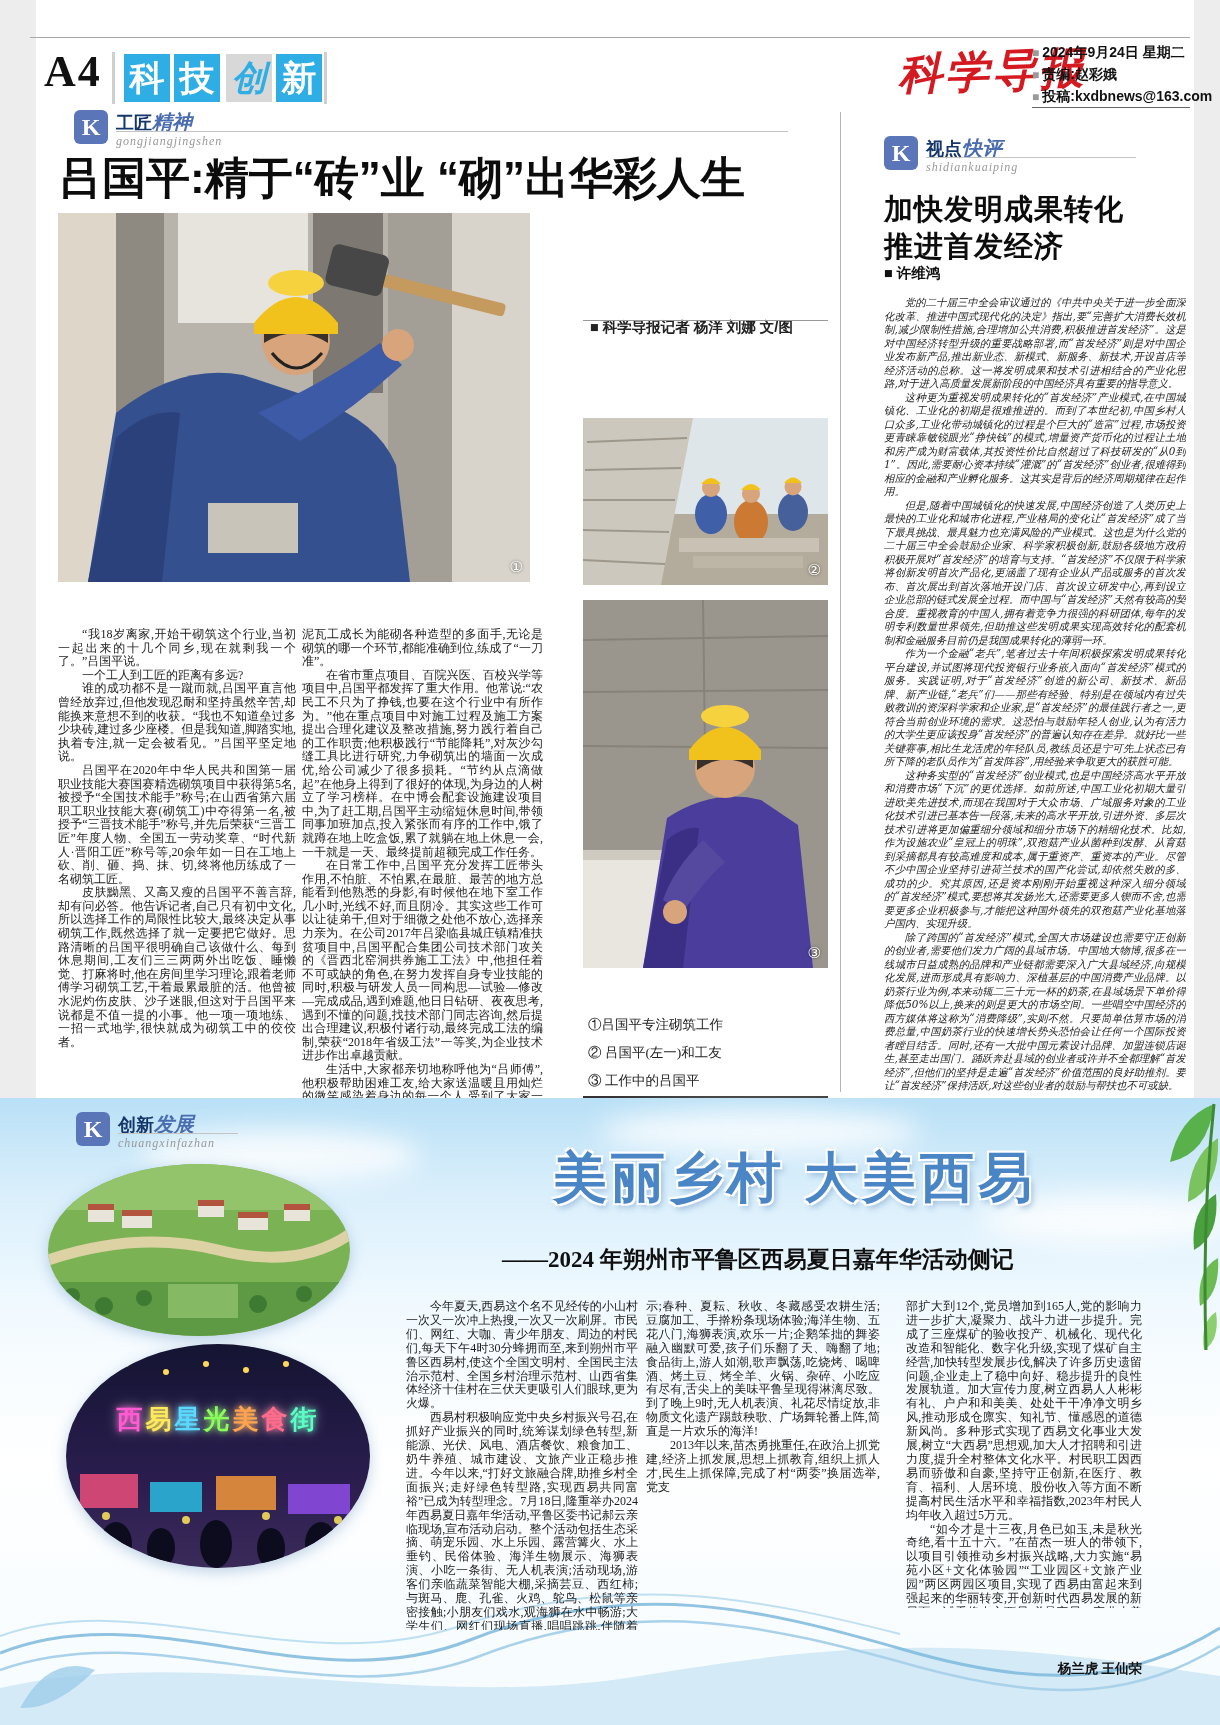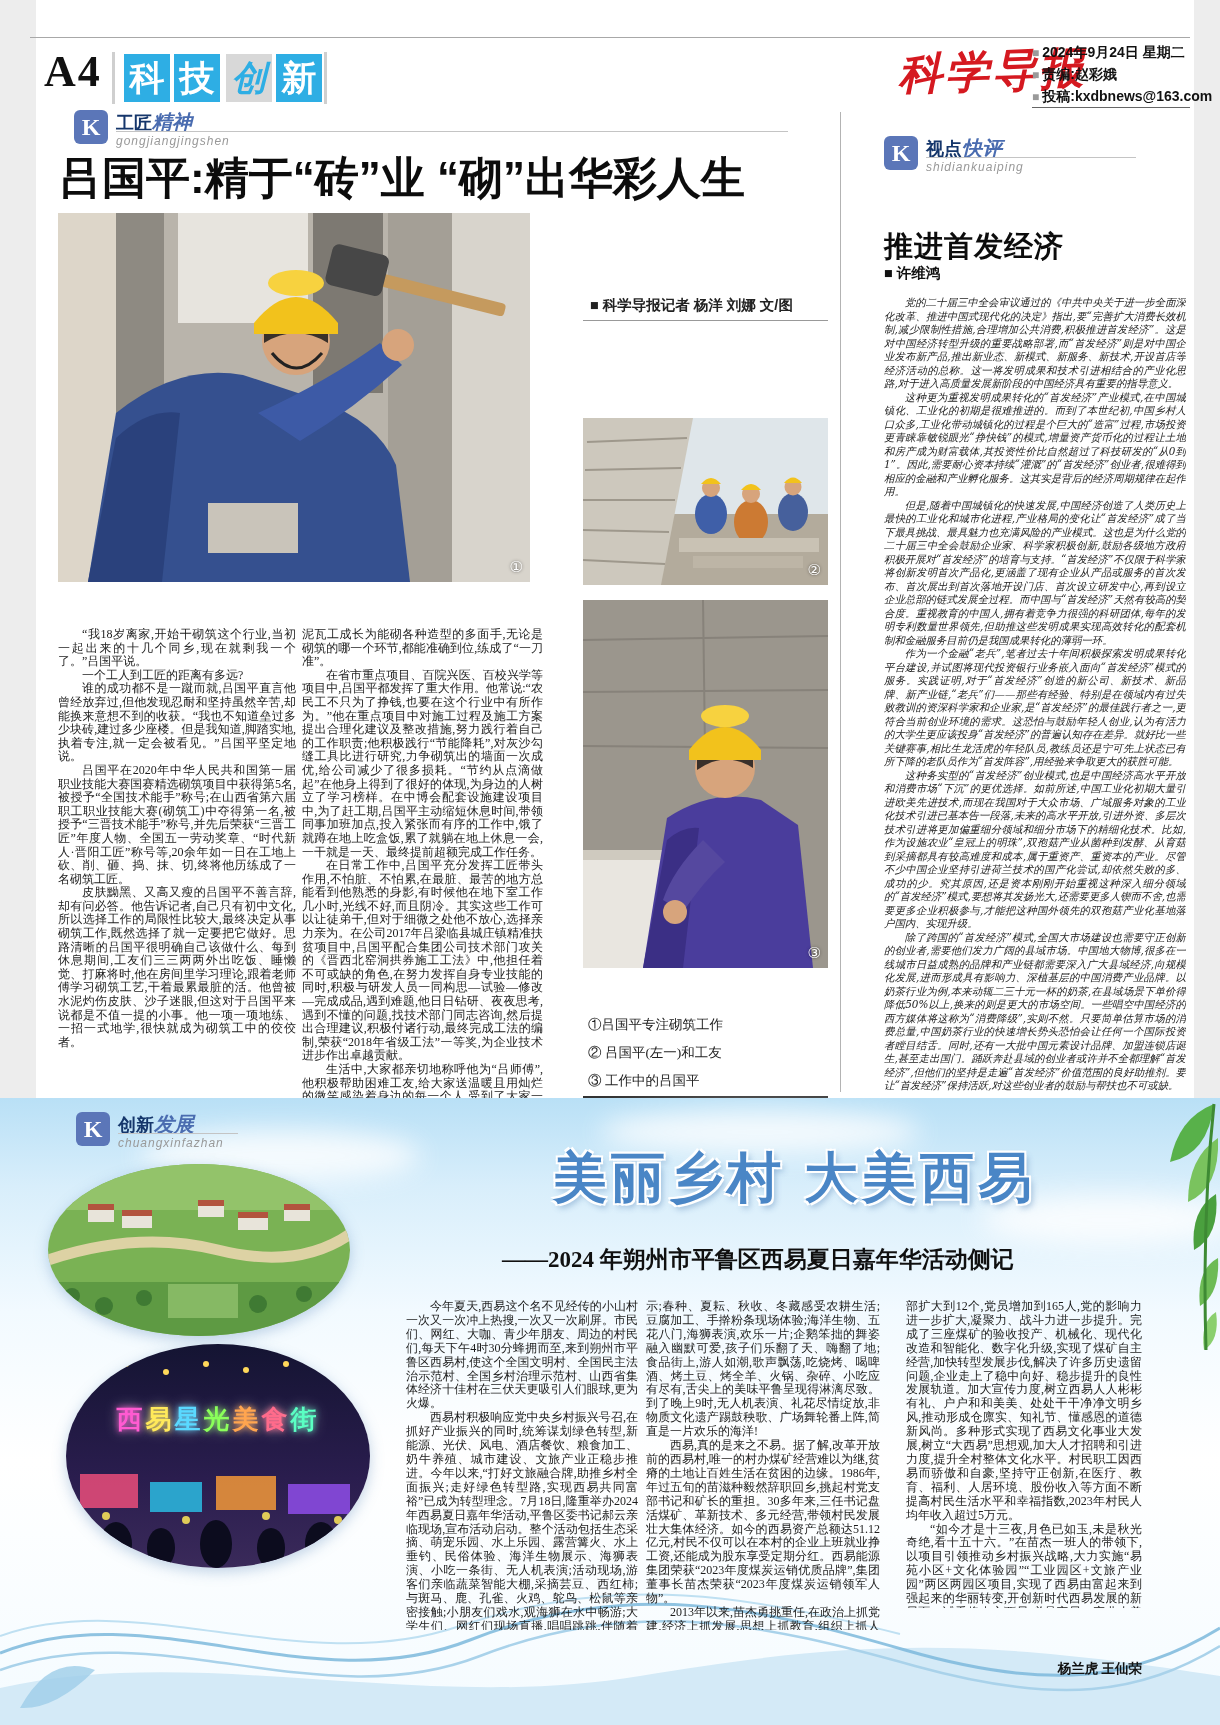--- a/index.html
+++ b/index.html
@@ -16,25 +16,25 @@
   .secblock.script{background:#d8d8d8;color:var(--header-blue,#2eaee4);font-family:"DejaVu Serif",serif;font-style:italic;}
   .masthead{color:var(--masthead-red,#d51920);font-family:"DejaVu Serif",serif;font-style:italic;font-weight:bold;
             font-size:44px;letter-spacing:3px;transform:rotate(-2deg);}
   .pubinfo{font-size:14px;font-weight:bold;line-height:21px;white-space:nowrap;}
   .pubinfo .sq{color:#9a9a9a;font-size:12px;margin-right:3px;}
   
   .kbadge{width:34px;height:34px;border-radius:6px;background:var(--badge-blue,#5b76b8);color:#fff;text-align:center;
           line-height:34px;font-size:24px;font-weight:bold;font-family:"Liberation Serif",serif;}
   .blabel-a{font-size:18px;font-weight:bold;color:#15366b;margin-top:48px;}
   .blabel-b{font-size:20px;font-weight:bold;color:#4a6cb0;font-family:"DejaVu Serif",serif;font-style:italic;}
-  .bpinyin{font-size:12px;color:#999;font-family:Liberation Sans, sans-serif;font-style:italic;letter-spacing:1px;}
+  .bpinyin{font-size:12px;color:#999;font-family:Liberation Serif, serif;font-style:italic;letter-spacing:1px;}
   .brule{height:1px;background:#c4c4c4;}
   
   .headline{font-size:44px;font-weight:800;color:#0c0c0c;white-space:nowrap;letter-spacing:0px;}
-  .byline{font-size:14.5px;font-weight:bold;color:#222;}
+  .byline{font-size:14.5px;font-weight:bold;color:#222;margin-top:22px;}
   .newsbody{font-size:12px;line-height:13.6px;text-align:justify;color:#1c1c1c;overflow:hidden;
             font-family:"Liberation Serif","DejaVu Serif",serif;margin-top:29px;}
   .newsbody p{margin:0;text-indent:2em;}
   .cont p:first-child{text-indent:0;}
   .caption{font-size:13.5px;color:#222;font-family:"Liberation Serif",serif;}
   .photo{overflow:hidden;background:#9a958d;}
   .pmark{position:absolute;right:7px;bottom:6px;color:#fff;font-size:15px;text-shadow:0 0 3px rgba(0,0,0,.7);}
   
   .ctitle{font-size:29px;font-weight:800;color:#0c0c0c;letter-spacing:1px;}
   .cauthor{font-size:14.5px;font-weight:bold;}
@@ -189,20 +189,21 @@
     </div>
 
   <div class="abs" style="left:840px;top:112px;width:1px;height:980px;background:#b3b3b3;"></div>
 
   <div class="abs kbadge" style="left:884px;top:136px;">K</div>
   <div class="abs" style="left:926px;top:135px;">
     <span class="blabel-a">视点</span><span class="blabel-b">快评</span>
   </div>
   <div class="abs brule" style="left:926px;top:157px;width:210px;"></div>
   <div class="abs bpinyin" style="left:926px;top:160px;">shidiankuaiping</div>
+  <div class="abs ctitle" style="left:884px;top:190px;">加快发明成果转化</div>
   <div class="abs ctitle" style="left:884px;top:227px;">推进首发经济</div>
   <div class="abs cauthor" style="left:884px;top:264px;">■ 许维鸿</div>
   <div class="abs cbody" style="left:884px;top:296px;width:302px;height:806px;">
       <p>党的二十届三中全会审议通过的《中共中央关于进一步全面深化改革、推进中国式现代化的决定》指出,要“完善扩大消费长效机制,减少限制性措施,合理增加公共消费,积极推进首发经济”。这是对中国经济转型升级的重要战略部署,而“首发经济”则是对中国企业发布新产品,推出新业态、新模式、新服务、新技术,开设首店等经济活动的总称。这一将发明成果和技术引进相结合的产业化思路,对于进入高质量发展新阶段的中国经济具有重要的指导意义。</p>
       <p>这种更为重视发明成果转化的“首发经济”产业模式,在中国城镇化、工业化的初期是很难推进的。而到了本世纪初,中国乡村人口众多,工业化带动城镇化的过程是个巨大的“造富”过程,市场投资更青睐靠敏锐眼光“挣快钱”的模式,增量资产货币化的过程让土地和房产成为财富载体,其投资性价比自然超过了科技研发的“从0到1”。因此,需要耐心资本持续“灌溉”的“首发经济”创业者,很难得到相应的金融和产业孵化服务。这其实是背后的经济周期规律在起作用。</p>
       <p>但是,随着中国城镇化的快速发展,中国经济创造了人类历史上最快的工业化和城市化进程,产业格局的变化让“首发经济”成了当下最具挑战、最具魅力也充满风险的产业模式。这也是为什么党的二十届三中全会鼓励企业家、科学家积极创新,鼓励各级地方政府积极开展对“首发经济”的培育与支持。“首发经济”不仅限于科学家将创新发明首次产品化,更涵盖了现有企业从产品或服务的首次发布、首次展出到首次落地开设门店、首次设立研发中心,再到设立企业总部的链式发展全过程。而中国与“首发经济”天然有较高的契合度。重视教育的中国人,拥有着竞争力很强的科研团体,每年的发明专利数量世界领先,但助推这些发明成果实现高效转化的配套机制和金融服务目前仍是我国成果转化的薄弱一环。</p>
       <p>作为一个金融“老兵”,笔者过去十年间积极探索发明成果转化平台建设,并试图将现代投资银行业务嵌入面向“首发经济”模式的服务。实践证明,对于“首发经济”创造的新公司、新技术、新品牌、新产业链,“老兵”们——那些有经验、特别是在领域内有过失败教训的资深科学家和企业家,是“首发经济”的最佳践行者之一,更符合当前创业环境的需求。这恐怕与鼓励年轻人创业,认为有活力的大学生更应该投身“首发经济”的普遍认知存在差异。就好比一些关键赛事,相比生龙活虎的年轻队员,教练员还是宁可先上状态已有所下降的老队员作为“首发阵容”,用经验来争取更大的获胜可能。</p>
       <p>这种务实型的“首发经济”创业模式,也是中国经济高水平开放和消费市场“下沉”的更优选择。如前所述,中国工业化初期大量引进欧美先进技术,而现在我国对于大众市场、广域服务对象的工业化技术引进已基本告一段落,未来的高水平开放,引进外资、多层次技术引进将更加偏重细分领域和细分市场下的精细化技术。比如,作为设施农业“皇冠上的明珠”,双孢菇产业从菌种到发酵、从育菇到采摘都具有较高难度和成本,属于重资产、重资本的产业。尽管不少中国企业坚持引进荷兰技术的国产化尝试,却依然失败的多、成功的少。究其原因,还是资本刚刚开始重视这种深入细分领域的“首发经济”模式,要想将其发扬光大,还需要更多人锲而不舍,也需要更多企业积极参与,才能把这种国外领先的双孢菇产业化基地落户国内、实现升级。</p>
       <p>除了跨国的“首发经济”模式,全国大市场建设也需要守正创新的创业者,需要他们发力广阔的县域市场。中国地大物博,很多在一线城市日益成熟的品牌和产业链都需要深入广大县域经济,向规模化发展,进而形成具有影响力、深植基层的中国消费产业品牌。以奶茶行业为例,本来动辄二三十元一杯的奶茶,在县域场景下单价得降低50%以上,换来的则是更大的市场空间。一些唱空中国经济的西方媒体将这称为“消费降级”,实则不然。只要简单估算市场的消费总量,中国奶茶行业的快速增长势头恐怕会让任何一个国际投资者瞠目结舌。同时,还有一大批中国元素设计品牌、加盟连锁店诞生,甚至走出国门。踊跃奔赴县域的创业者或许并不全都理解“首发经济”,但他们的坚持是走遍“首发经济”价值范围的良好助推剂。要让“首发经济”保持活跃,对这些创业者的鼓励与帮扶也不可或缺。</p>
     </div>
@@ -314,21 +315,20 @@
     </svg>
     <div class="neonwrap"><span style="color: rgb(255, 90, 209); text-shadow: rgb(255, 90, 209) 0px 0px 6px, rgba(255, 255, 255, 0.5) 0px 0px 14px;">西</span><span style="color: rgb(255, 233, 90); text-shadow: rgb(255, 233, 90) 0px 0px 6px, rgba(255, 255, 255, 0.5) 0px 0px 14px;">易</span><span style="color: rgb(90, 217, 255); text-shadow: rgb(90, 217, 255) 0px 0px 6px, rgba(255, 255, 255, 0.5) 0px 0px 14px;">星</span><span style="color: rgb(138, 255, 90); text-shadow: rgb(138, 255, 90) 0px 0px 6px, rgba(255, 255, 255, 0.5) 0px 0px 14px;">光</span><span style="color: rgb(255, 165, 79); text-shadow: rgb(255, 165, 79) 0px 0px 6px, rgba(255, 255, 255, 0.5) 0px 0px 14px;">美</span><span style="color: rgb(255, 107, 139); text-shadow: rgb(255, 107, 139) 0px 0px 6px, rgba(255, 255, 255, 0.5) 0px 0px 14px;">食</span><span style="color: rgb(90, 255, 195); text-shadow: rgb(90, 255, 195) 0px 0px 6px, rgba(255, 255, 255, 0.5) 0px 0px 14px;">街</span></div>
   </div>
 
   <div class="abs bbody" style="left:406px;top:1300px;width:232px;height:330px;">
       <p>今年夏天,西易这个名不见经传的小山村一次又一次冲上热搜,一次又一次刷屏。市民们、网红、大咖、青少年朋友、周边的村民们,每天下午4时30分蜂拥而至,来到朔州市平鲁区西易村,使这个全国文明村、全国民主法治示范村、全国乡村治理示范村、山西省集体经济十佳村在三伏天更吸引人们眼球,更为火爆。</p>
       <p>西易村积极响应党中央乡村振兴号召,在抓好产业振兴的同时,统筹谋划绿色转型,新能源、光伏、风电、酒店餐饮、粮食加工、奶牛养殖、城市建设、文旅产业正稳步推进。今年以来,“打好文旅融合牌,助推乡村全面振兴;走好绿色转型路,实现西易共同富裕”已成为转型理念。7月18日,隆重举办2024年西易夏日嘉年华活动,平鲁区委书记郝云亲临现场,宣布活动启动。整个活动包括生态采摘、萌宠乐园、水上乐园、露营篝火、水上垂钓、民俗体验、海洋生物展示、海狮表演、小吃一条街、无人机表演;活动现场,游客们亲临蔬菜智能大棚,采摘芸豆、西红柿;与斑马、鹿、孔雀、火鸡、鸵鸟、松鼠等亲密接触;小朋友们戏水,观海狮在水中畅游;大学生们、网红们现场直播,唱唱跳跳,伴随着音乐激情狂欢;市民们水上垂钓,闲情雅致得以释放;春节、元宵、二月二,中秋、冬至民俗在这里展</p>
     </div>
   <div class="abs bbody cont" style="left:646px;top:1300px;width:234px;height:330px;">
       <p>示;春种、夏耘、秋收、冬藏感受农耕生活;豆腐加工、手擀粉条现场体验;海洋生物、五花八门,海狮表演,欢乐一片;企鹅笨拙的舞姿融入幽默可爱,孩子们乐翻了天、嗨翻了地;食品街上,游人如潮,歌声飘荡,吃烧烤、喝啤酒、烤土豆、烤全羊、火锅、杂碎、小吃应有尽有,舌尖上的美味平鲁呈现得淋漓尽致。到了晚上9时,无人机表演、礼花尽情绽放,非物质文化遗产踢鼓秧歌、广场舞轮番上阵,简直是一片欢乐的海洋!</p>
-      <p>西易,真的是来之不易。据了解,改革开放前的西易村,唯一的村办煤矿经营难以为继,贫瘠的土地让百姓生活在贫困的边缘。1986年,年过五旬的苗滋种毅然辞职回乡,挑起村党支部书记和矿长的重担。30多年来,三任书记盘活煤矿、革新技术、多元经营,带领村民发展壮大集体经济。如今的西易资产总额达51.12亿元,村民不仅可以在本村的企业上班就业挣工资,还能成为股东享受定期分红。西易能源集团荣获“2023年度煤炭运销优质品牌”,集团董事长苗杰荣获“2023年度煤炭运销领军人物”。</p>
       <p>2013年以来,苗杰勇挑重任,在政治上抓党建,经济上抓发展,思想上抓教育,组织上抓人才,民生上抓保障,完成了村“两委”换届选举,党支</p>
     </div>
   <div class="abs bbody cont" style="left:906px;top:1300px;width:236px;height:308px;">
       <p>部扩大到12个,党员增加到165人,党的影响力进一步扩大,凝聚力、战斗力进一步提升。完成了三座煤矿的验收投产、机械化、现代化改造和智能化、数字化升级,实现了煤矿自主经营,加快转型发展步伐,解决了许多历史遗留问题,企业走上了稳中向好、稳步提升的良性发展轨道。加大宣传力度,树立西易人人彬彬有礼、户户和和美美、处处干干净净文明乡风,推动形成仓廪实、知礼节、懂感恩的道德新风尚。多种形式实现了西易文化事业大发展,树立“大西易”思想观,加大人才招聘和引进力度,提升全村整体文化水平。村民职工因西易而骄傲和自豪,坚持守正创新,在医疗、教育、福利、人居环境、股份收入等方面不断提高村民生活水平和幸福指数,2023年村民人均年收入超过5万元。</p>
       <p>“如今才是十三夜,月色已如玉,未是秋光奇绝,看十五十六。”在苗杰一班人的带领下,以项目引领推动乡村振兴战略,大力实施“易苑小区+文化体验园”“工业园区+文旅产业园”两区两园区项目,实现了西易由富起来到强起来的华丽转变,开创新时代西易发展的新局面。试看将来之西易,必是宜居、宜业大美之乡村。</p>
     </div>
   <div class="abs bauthors" style="left:906px;top:1612px;width:236px;">杨兰虎  王仙荣</div>
 
 </div>
 

